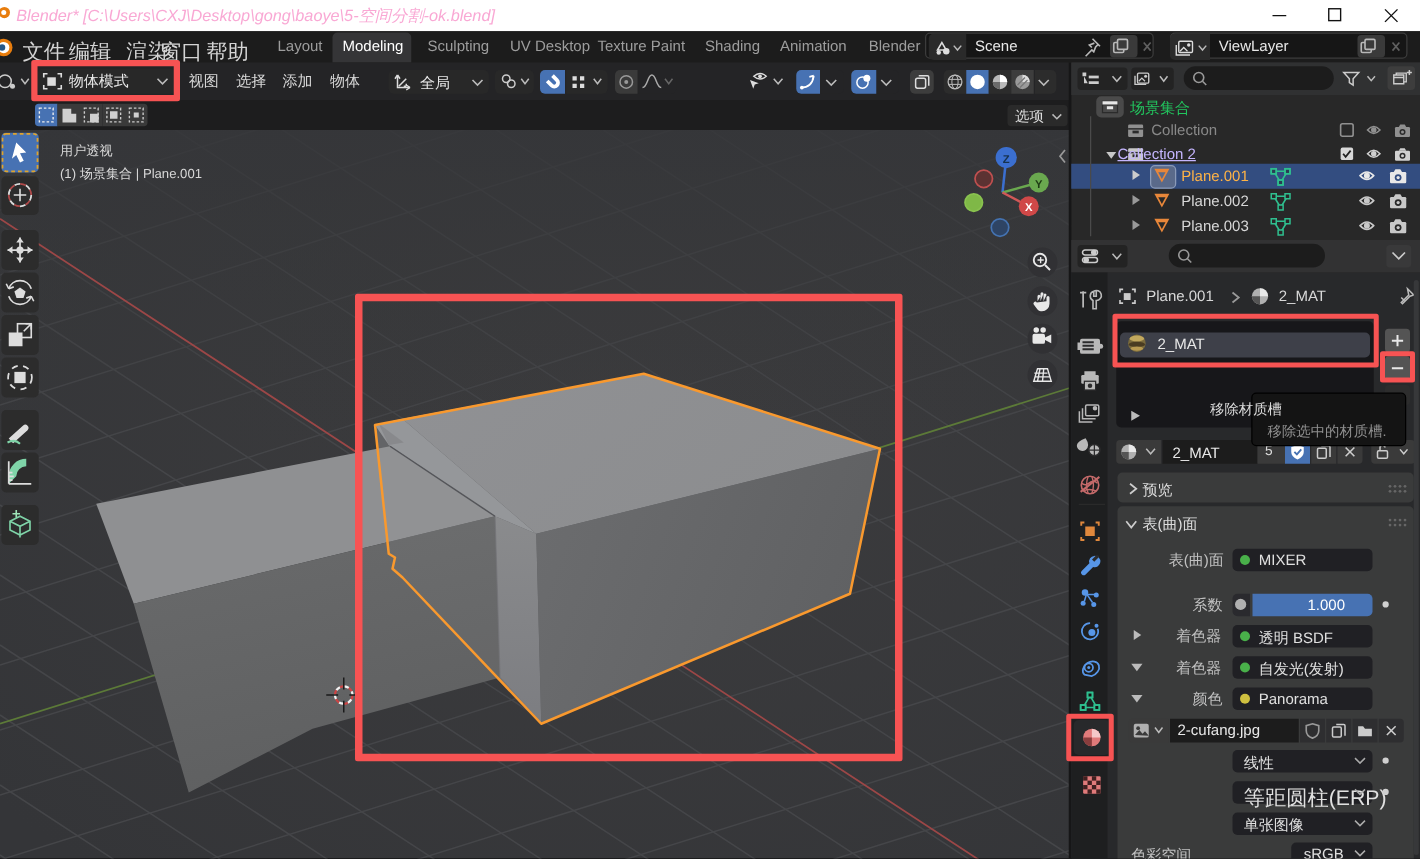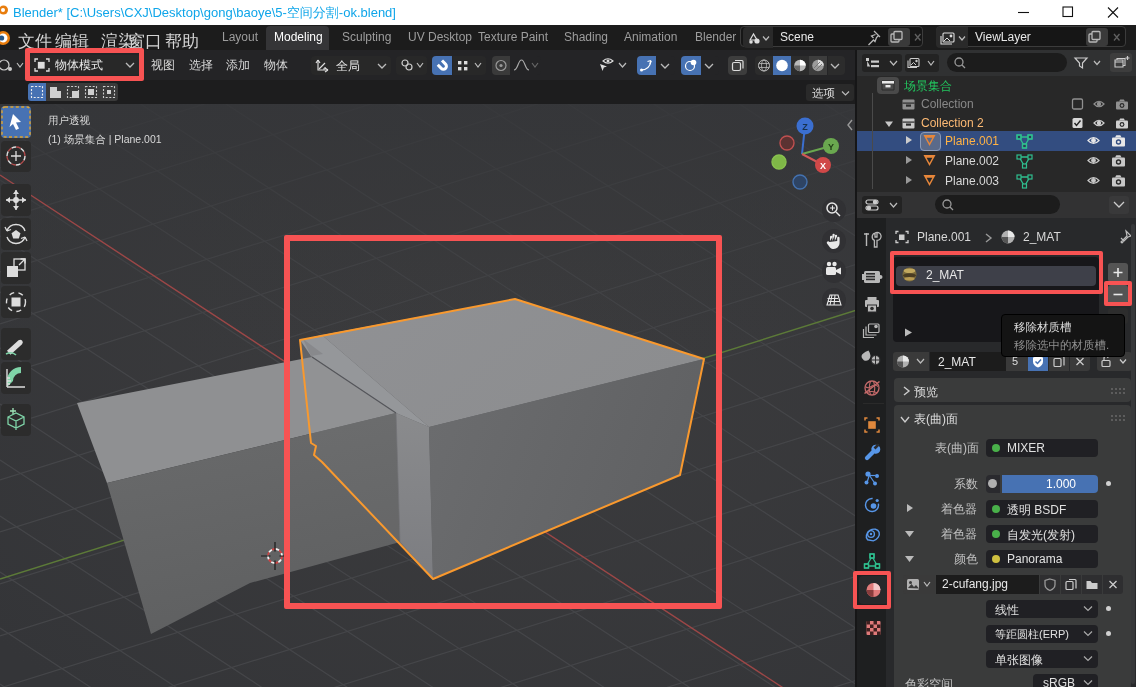--- a/index.html
+++ b/index.html
@@ -1,20 +1,20 @@
 <!DOCTYPE html>
 <html><head>
 <meta charset="utf-8">
 <style>
   html,body{margin:0;padding:0;background:#000;}
   #app{position:relative;width:1136px;height:687px;overflow:hidden;
        font-family:"Liberation Sans",sans-serif;background:#1c1c1c;}
   .abs{position:absolute;}
   .titlebar{left:0;top:0;width:1136px;height:25px;background:#ffffff;color:#000;}
-  .title-text{left:13px;top:4px;font-size:13px;color:#0ea5e9;}
+  .title-text{left:13px;top:4px;font-size:13px;color:#f9a8d4;font-style:italic;}
   .topbar{left:0;top:25px;width:1136px;height:25px;background:#1c1c1c;}
   .menu{top:30px;font-size:17px;color:#d4d4d4;}
   .wstab{top:30px;font-size:12px;color:#9d9d9d;}
   .wstab.active{color:#fff;}
   .toolheader{left:0;top:50px;width:857px;height:30px;background:#242426;}
   .toolrow2{left:0;top:80px;width:857px;height:24px;background:#1d1d1e;}
   .hmenu{top:57px;font-size:12px;color:#d8d8d8;}
   .rightcol{left:857px;top:50px;width:279px;height:637px;background:#282828;}
   .redbox{position:absolute;border:4px solid #f75353;border-radius:2px;z-index:50;}
 </style>
@@ -561,21 +561,21 @@
     <svg class="abs" style="left:884px;top:120px" width="10" height="8" viewBox="0 0 10 8">
         <path d="M1 1.5 h8 l-4 5.5 z" fill="#c8c8c8"></path>
       </svg>
     <svg class="abs" style="left:901px;top:117px" width="15" height="13" viewBox="0 0 15 13">
         <g fill="#c8c8c8">
           <rect x="1.5" y="1.5" width="12" height="10" rx="1"></rect>
           <rect x="1.5" y="4.5" width="12" height="1.2" fill="#2b2b2b"></rect>
           <rect x="5" y="6.5" width="5" height="2.2" fill="#2b2b2b"></rect>
         </g>
       </svg>
-    <div class="abs" style="left:921px;top:116px;font-size:12px;color:#fdba74;">Collection 2</div>
+    <div class="abs" style="left:894px;top:116px;font-size:12px;color:#c4b5fd;text-decoration:underline;">Collection 2</div>
     <svg class="abs" style="left:1070px;top:116px" width="60" height="14" viewBox="0 0 60 14">
       <rect x="2.5" y="2" width="10" height="10" rx="1.5" fill="#d8d8d8"></rect>
         <path d="M4.5 7 l2 2.5 4-5" stroke="#222" stroke-width="1.4" fill="none"></path>
       <g stroke="#d0d0d0" stroke-width="1.2" fill="none">
           <path d="M24 7 q5 -5.5 10 0 q-5 5.5 -10 0 z"></path>
           <circle cx="29" cy="7" r="1.6" fill="#d0d0d0"></circle>
         </g>
       <g fill="#d0d0d0">
           <rect x="46" y="4.5" width="12" height="8" rx="1"></rect>
           <path d="M49 4.5 l1.2-2 h3.6 l1.2 2 z"></path>
@@ -894,21 +894,21 @@
     <div class="abs" style="left:1097px;top:352px;width:35px;height:19px;background:#3a3a3a;border-radius:3px;"></div>
     <svg class="abs" style="left:1099px;top:354px" width="33" height="15" viewBox="0 0 33 15">
         <g stroke="#ccc" stroke-width="1.2" fill="none">
           <rect x="3" y="6.5" width="8" height="6" rx="1"></rect>
           <path d="M5 6.5 v-2 a2 2 0 0 1 4 -0.5"></path>
         </g>
         <path d="M21 5.5 l3 3.5 3-3.5" stroke="#ccc" stroke-width="1.2" fill="none"></path>
       </svg>
 
     <div class="abs" style="left:1001px;top:314px;width:122px;height:41px;background:#141414;border:1px solid #000;border-radius:4px;z-index:60;"></div>
-    <div class="abs" style="left:1014px;top:320px;font-size:11.5px;color:#dddddd;z-index:61;font-family:Liberation Mono, monospace;">移除材质槽</div>
+    <div class="abs" style="left:968px;top:320px;font-size:11.5px;color:#dddddd;z-index:61;font-family:Liberation Mono, monospace;">移除材质槽</div>
     <div class="abs" style="left:1014px;top:338px;font-size:11.5px;color:#909090;z-index:61;">移除选中的材质槽.</div>
 
     <div class="abs" style="left:894px;top:378px;width:237px;height:24px;background:#3a3b3b;border-radius:4px;"></div>
     <div class="abs" style="left:894px;top:405px;width:237px;height:282px;background:#3a3b3b;border-radius:4px 4px 0 0;"></div>
     <div class="abs" style="left:1131px;top:224px;width:4px;height:460px;background:#37383a;border-radius:2px;"></div>
     <svg class="abs" style="left:900px;top:385px" width="12" height="12" viewBox="0 0 12 12">
         <path d="M4 2 l5 4 -5 4" stroke="#ccc" stroke-width="1.4" fill="none"></path>
       </svg>
     <div class="abs" style="left:914px;top:384px;font-size:12px;color:#dddddd;">预览</div>
     <svg class="abs" style="left:1110px;top:387px" width="16" height="10" viewBox="0 0 16 10">
@@ -1005,21 +1005,21 @@
           <path d="M4.5 4 l7 7 m0 -7 l-7 7" stroke="#ccc" stroke-width="1.3"></path>
         </svg>
 
       <div class="abs" style="left:986px;top:600px;width:112px;height:18px;background:#202024;border-radius:4px;"></div>
       <div class="abs" style="left:995px;top:602px;font-size:12px;color:#e0e0e0;">线性</div>
       <svg class="abs" style="left:1082px;top:605px" width="12" height="8" viewBox="0 0 12 8">
           <path d="M2 1.5 l4 4 4-4" stroke="#aaa" stroke-width="1.2" fill="none"></path>
         </svg>
       <div class="abs" style="left:1106px;top:606px;width:5px;height:5px;border-radius:50%;background:#d0d0d0;"></div>
       <div class="abs" style="left:986px;top:625px;width:112px;height:18px;background:#202024;border-radius:4px;"></div>
-      <div class="abs" style="left:995px;top:627px;font-size:11px;color:#e0e0e0;text-align:center;">等距圆柱(ERP)</div>
+      <div class="abs" style="left:995px;top:627px;font-size:17px;color:#e0e0e0;text-align:center;">等距圆柱(ERP)</div>
       <svg class="abs" style="left:1082px;top:630px" width="12" height="8" viewBox="0 0 12 8">
           <path d="M2 1.5 l4 4 4-4" stroke="#aaa" stroke-width="1.2" fill="none"></path>
         </svg>
       <div class="abs" style="left:1106px;top:631px;width:5px;height:5px;border-radius:50%;background:#d0d0d0;"></div>
       <div class="abs" style="left:986px;top:650px;width:112px;height:18px;background:#202024;border-radius:4px;"></div>
       <div class="abs" style="left:995px;top:652px;font-size:12px;color:#e0e0e0;">单张图像</div>
       <svg class="abs" style="left:1082px;top:655px" width="12" height="8" viewBox="0 0 12 8">
           <path d="M2 1.5 l4 4 4-4" stroke="#aaa" stroke-width="1.2" fill="none"></path>
         </svg>
 

